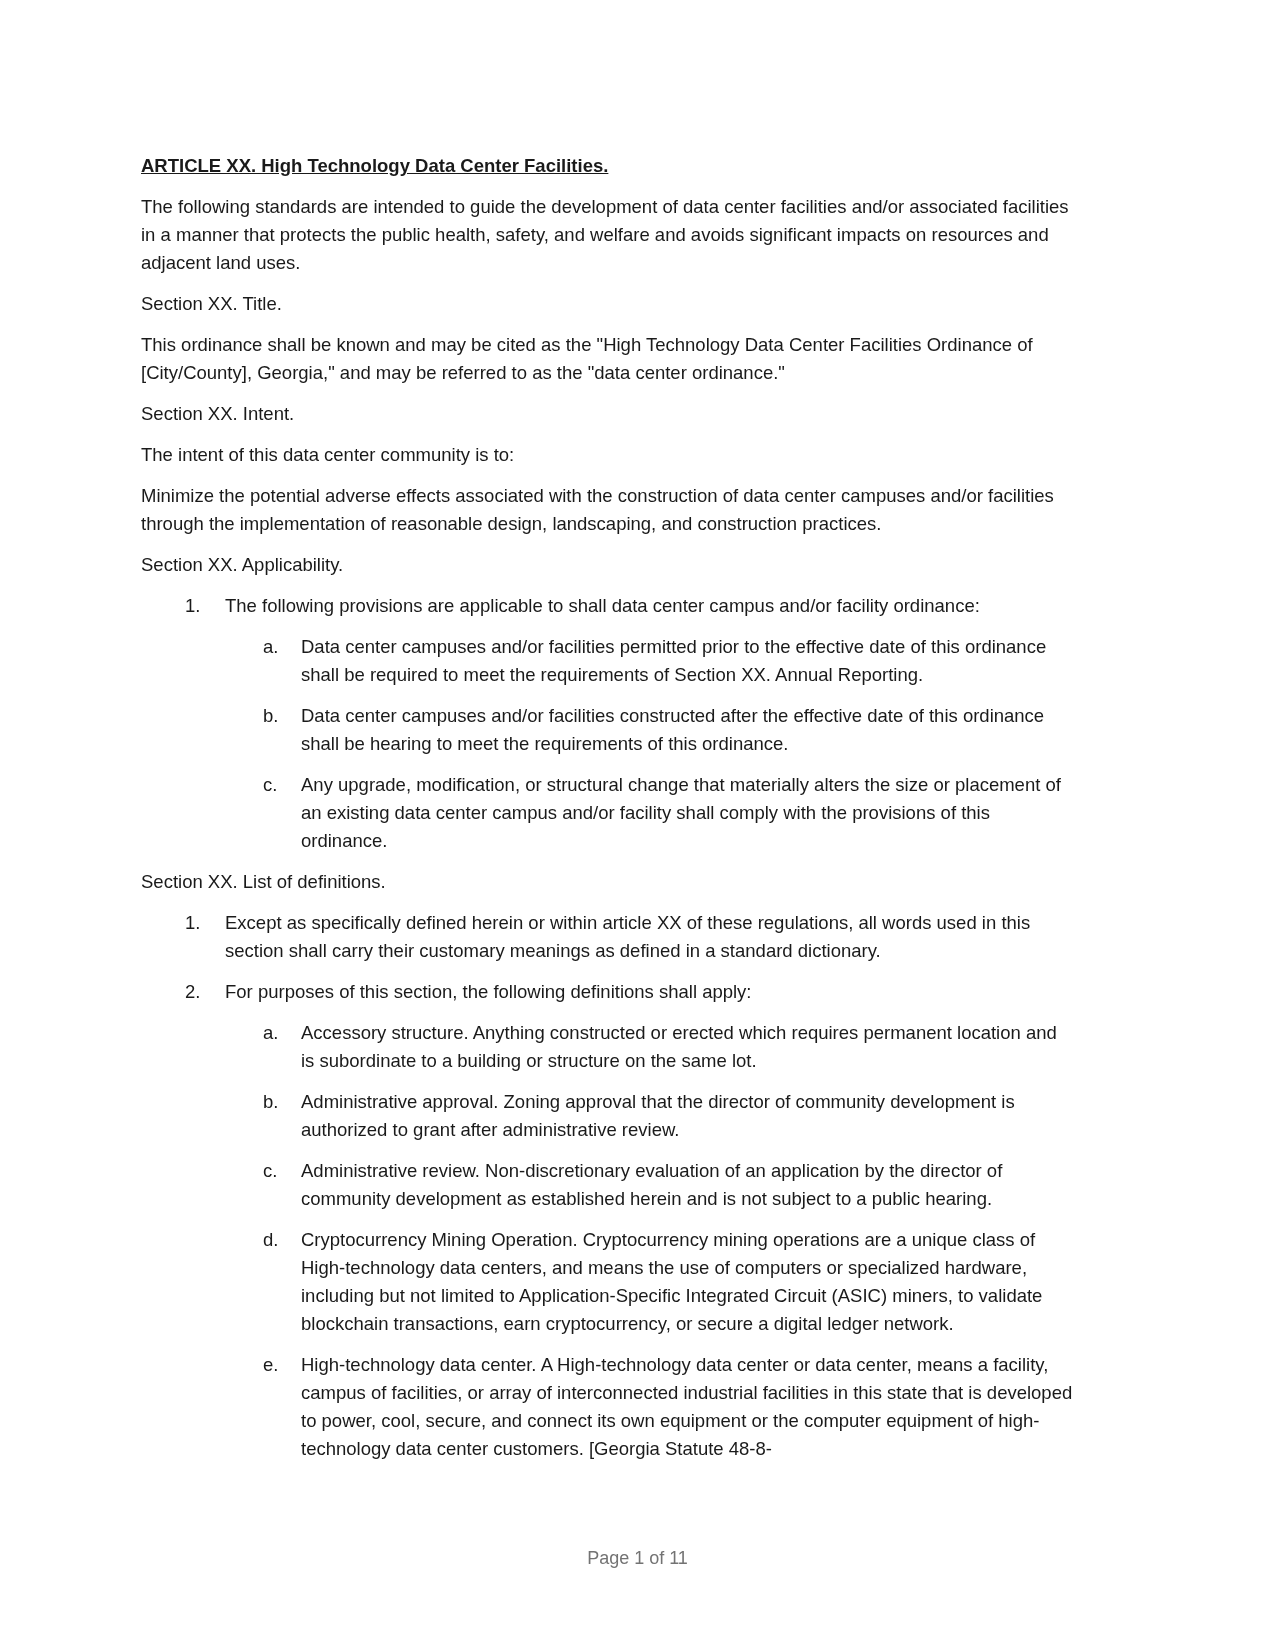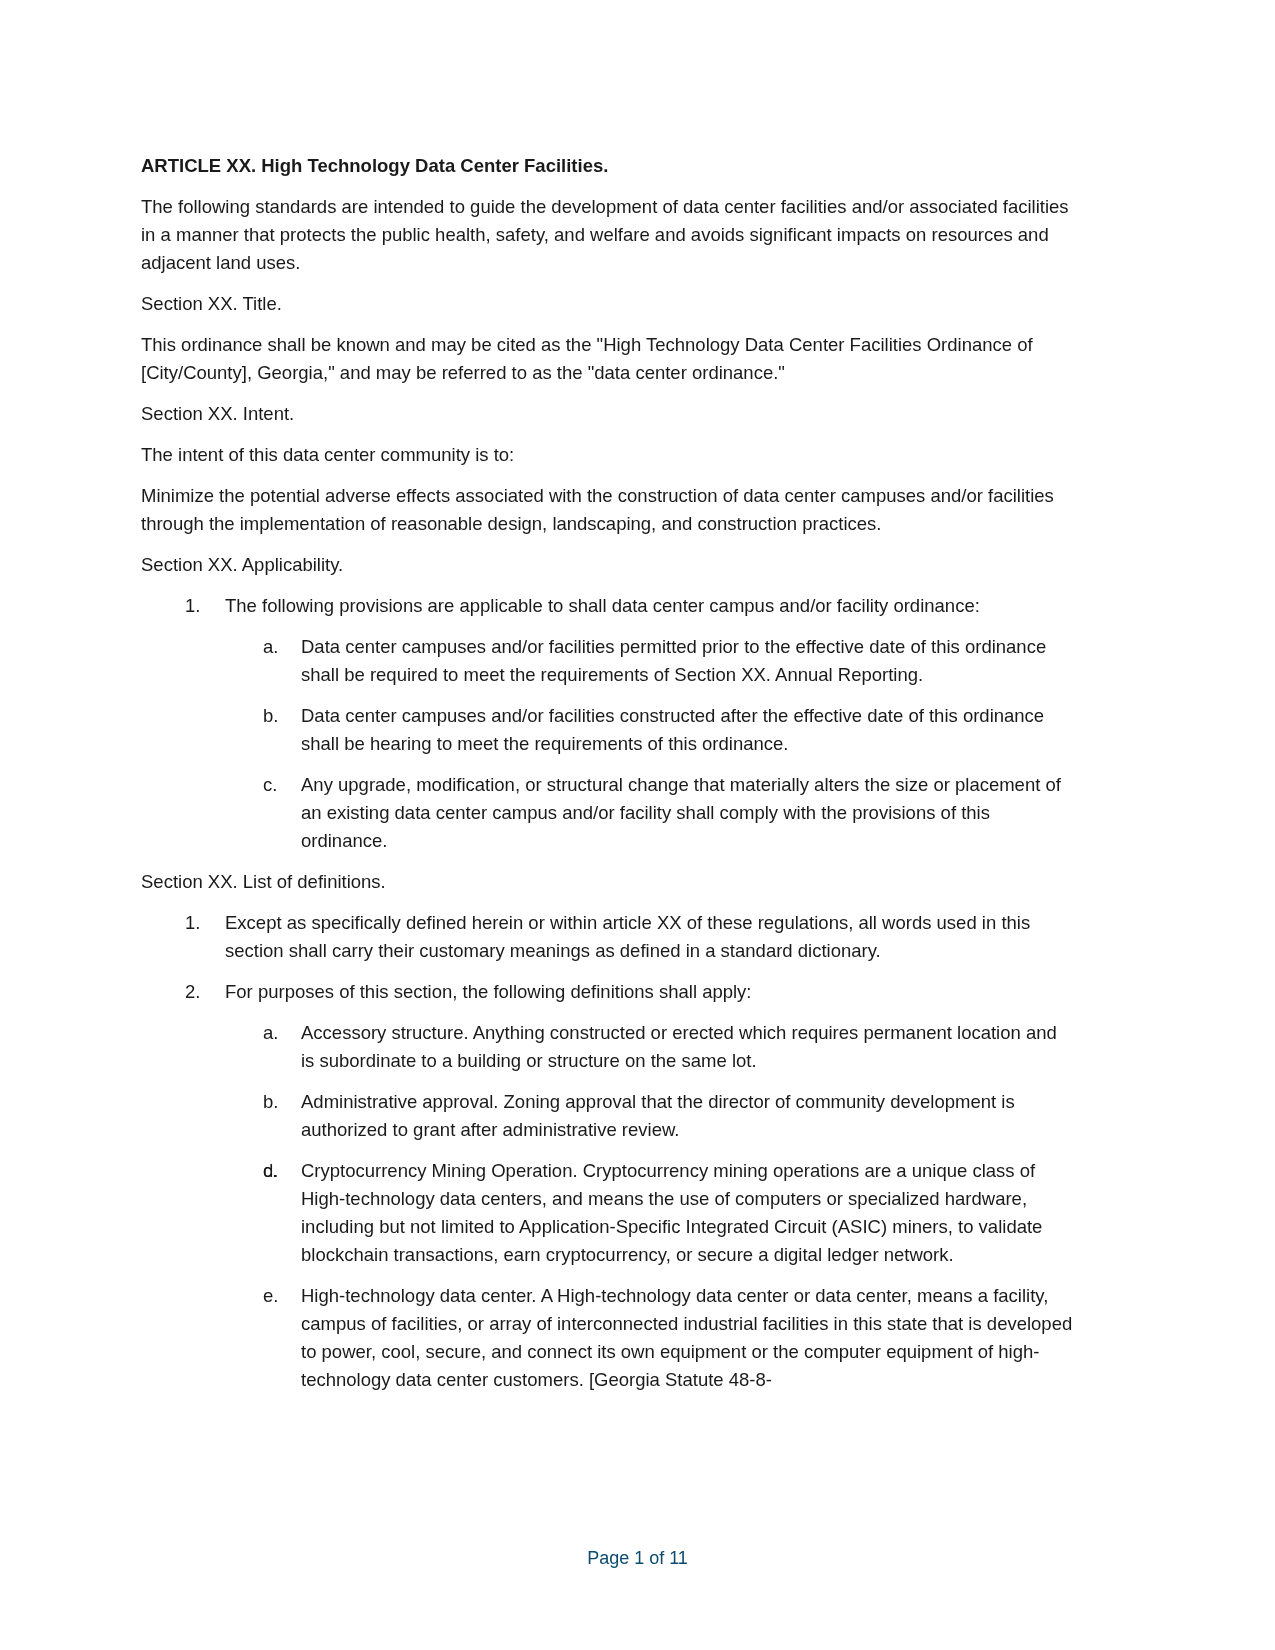--- a/index.html
+++ b/index.html
@@ -21,40 +21,41 @@
     top: 152px;
     width: 932px;
     font-size: 18.5px;
     line-height: 28px;
   }
   .block {
     margin: 0 0 13px 0;
   }
   .article-title {
     font-weight: bold;
+    text-decoration: underline;
   }
   .heading {
     font-weight: normal;
   }
   .li {
     position: relative;
   }
   .li.l1 { padding-left: 84px; }
   .li.l1 > .marker { position: absolute; left: 44px; top: 0; }
   .li.l2 { padding-left: 160px; }
   .li.l2 > .marker { position: absolute; left: 122px; top: 0; }
   .page-footer {
     position: absolute;
     top: 1547px;
     left: 0;
     width: 1275px;
     text-align: center;
     font-size: 18px;
     line-height: 22px;
-    color: #0c4a6e;
+    color: #737373;
   }
 </style>
 </head>
 <body>
 
 <div class="doc-content">
 
   <div class="block article-title">ARTICLE XX. High Technology Data Center Facilities.</div>
 
   <div class="block">The following standards are intended to guide the development of data center facilities and/or associated facilities in a manner that protects the public health, safety, and welfare and avoids significant impacts on resources and adjacent land uses.</div>
@@ -108,20 +109,21 @@
     <span>Accessory structure. Anything constructed or erected which requires permanent location and is subordinate to a building or structure on the same lot.</span>
   </div>
 
   <div class="block li l2">
     <span class="marker">b.</span>
     <span>Administrative approval. Zoning approval that the director of community development is authorized to grant after administrative review.</span>
   </div>
 
   <div class="block li l2">
     <span class="marker">c.</span>
+    <span>Administrative review. Non-discretionary evaluation of an application by the director of community development as established herein and is not subject to a public hearing.</span>
   </div>
 
   <div class="block li l2">
     <span class="marker">d.</span>
     <span>Cryptocurrency Mining Operation. Cryptocurrency mining operations are a unique class of High-technology data centers, and means the use of computers or specialized hardware, including but not limited to Application-Specific Integrated Circuit (ASIC) miners, to validate blockchain transactions, earn cryptocurrency, or secure a digital ledger network.</span>
   </div>
 
   <div class="block li l2">
     <span class="marker">e.</span>
     <span>High-technology data center. A High-technology data center or data center, means a facility, campus of facilities, or array of interconnected industrial facilities in this state that is developed to power, cool, secure, and connect its own equipment or the computer equipment of high-technology data center customers. [Georgia Statute 48-8-</span>

